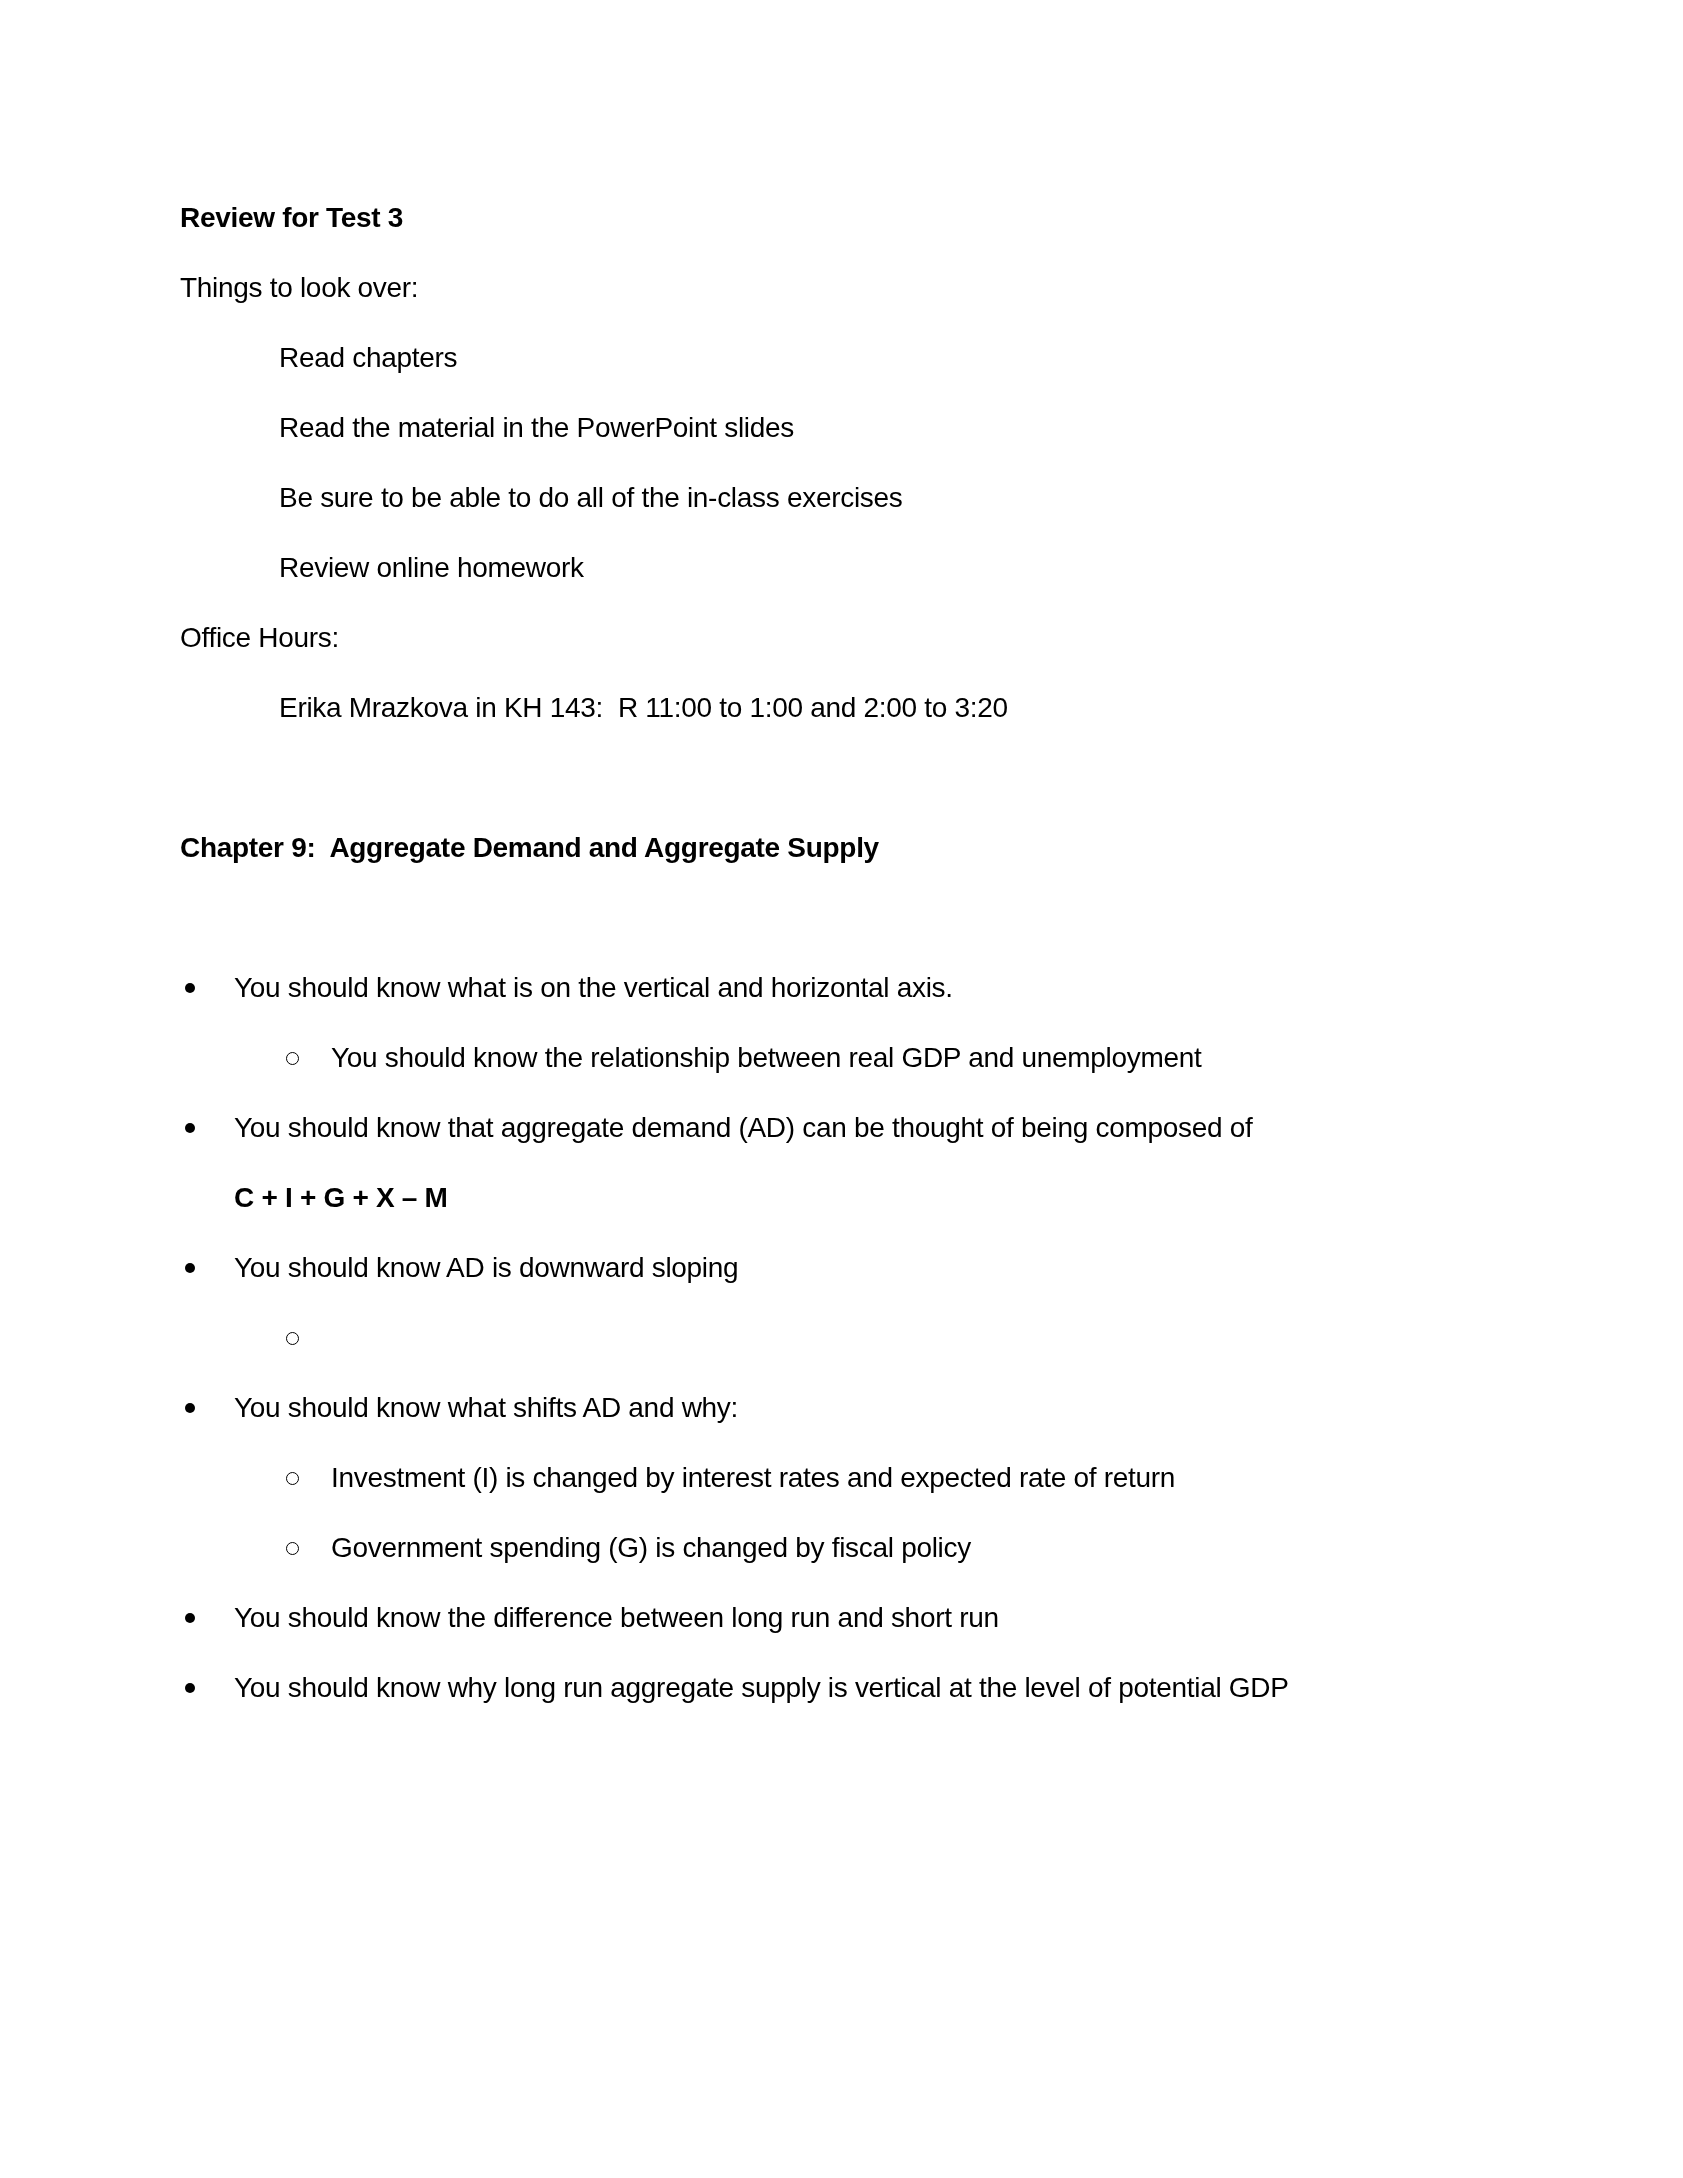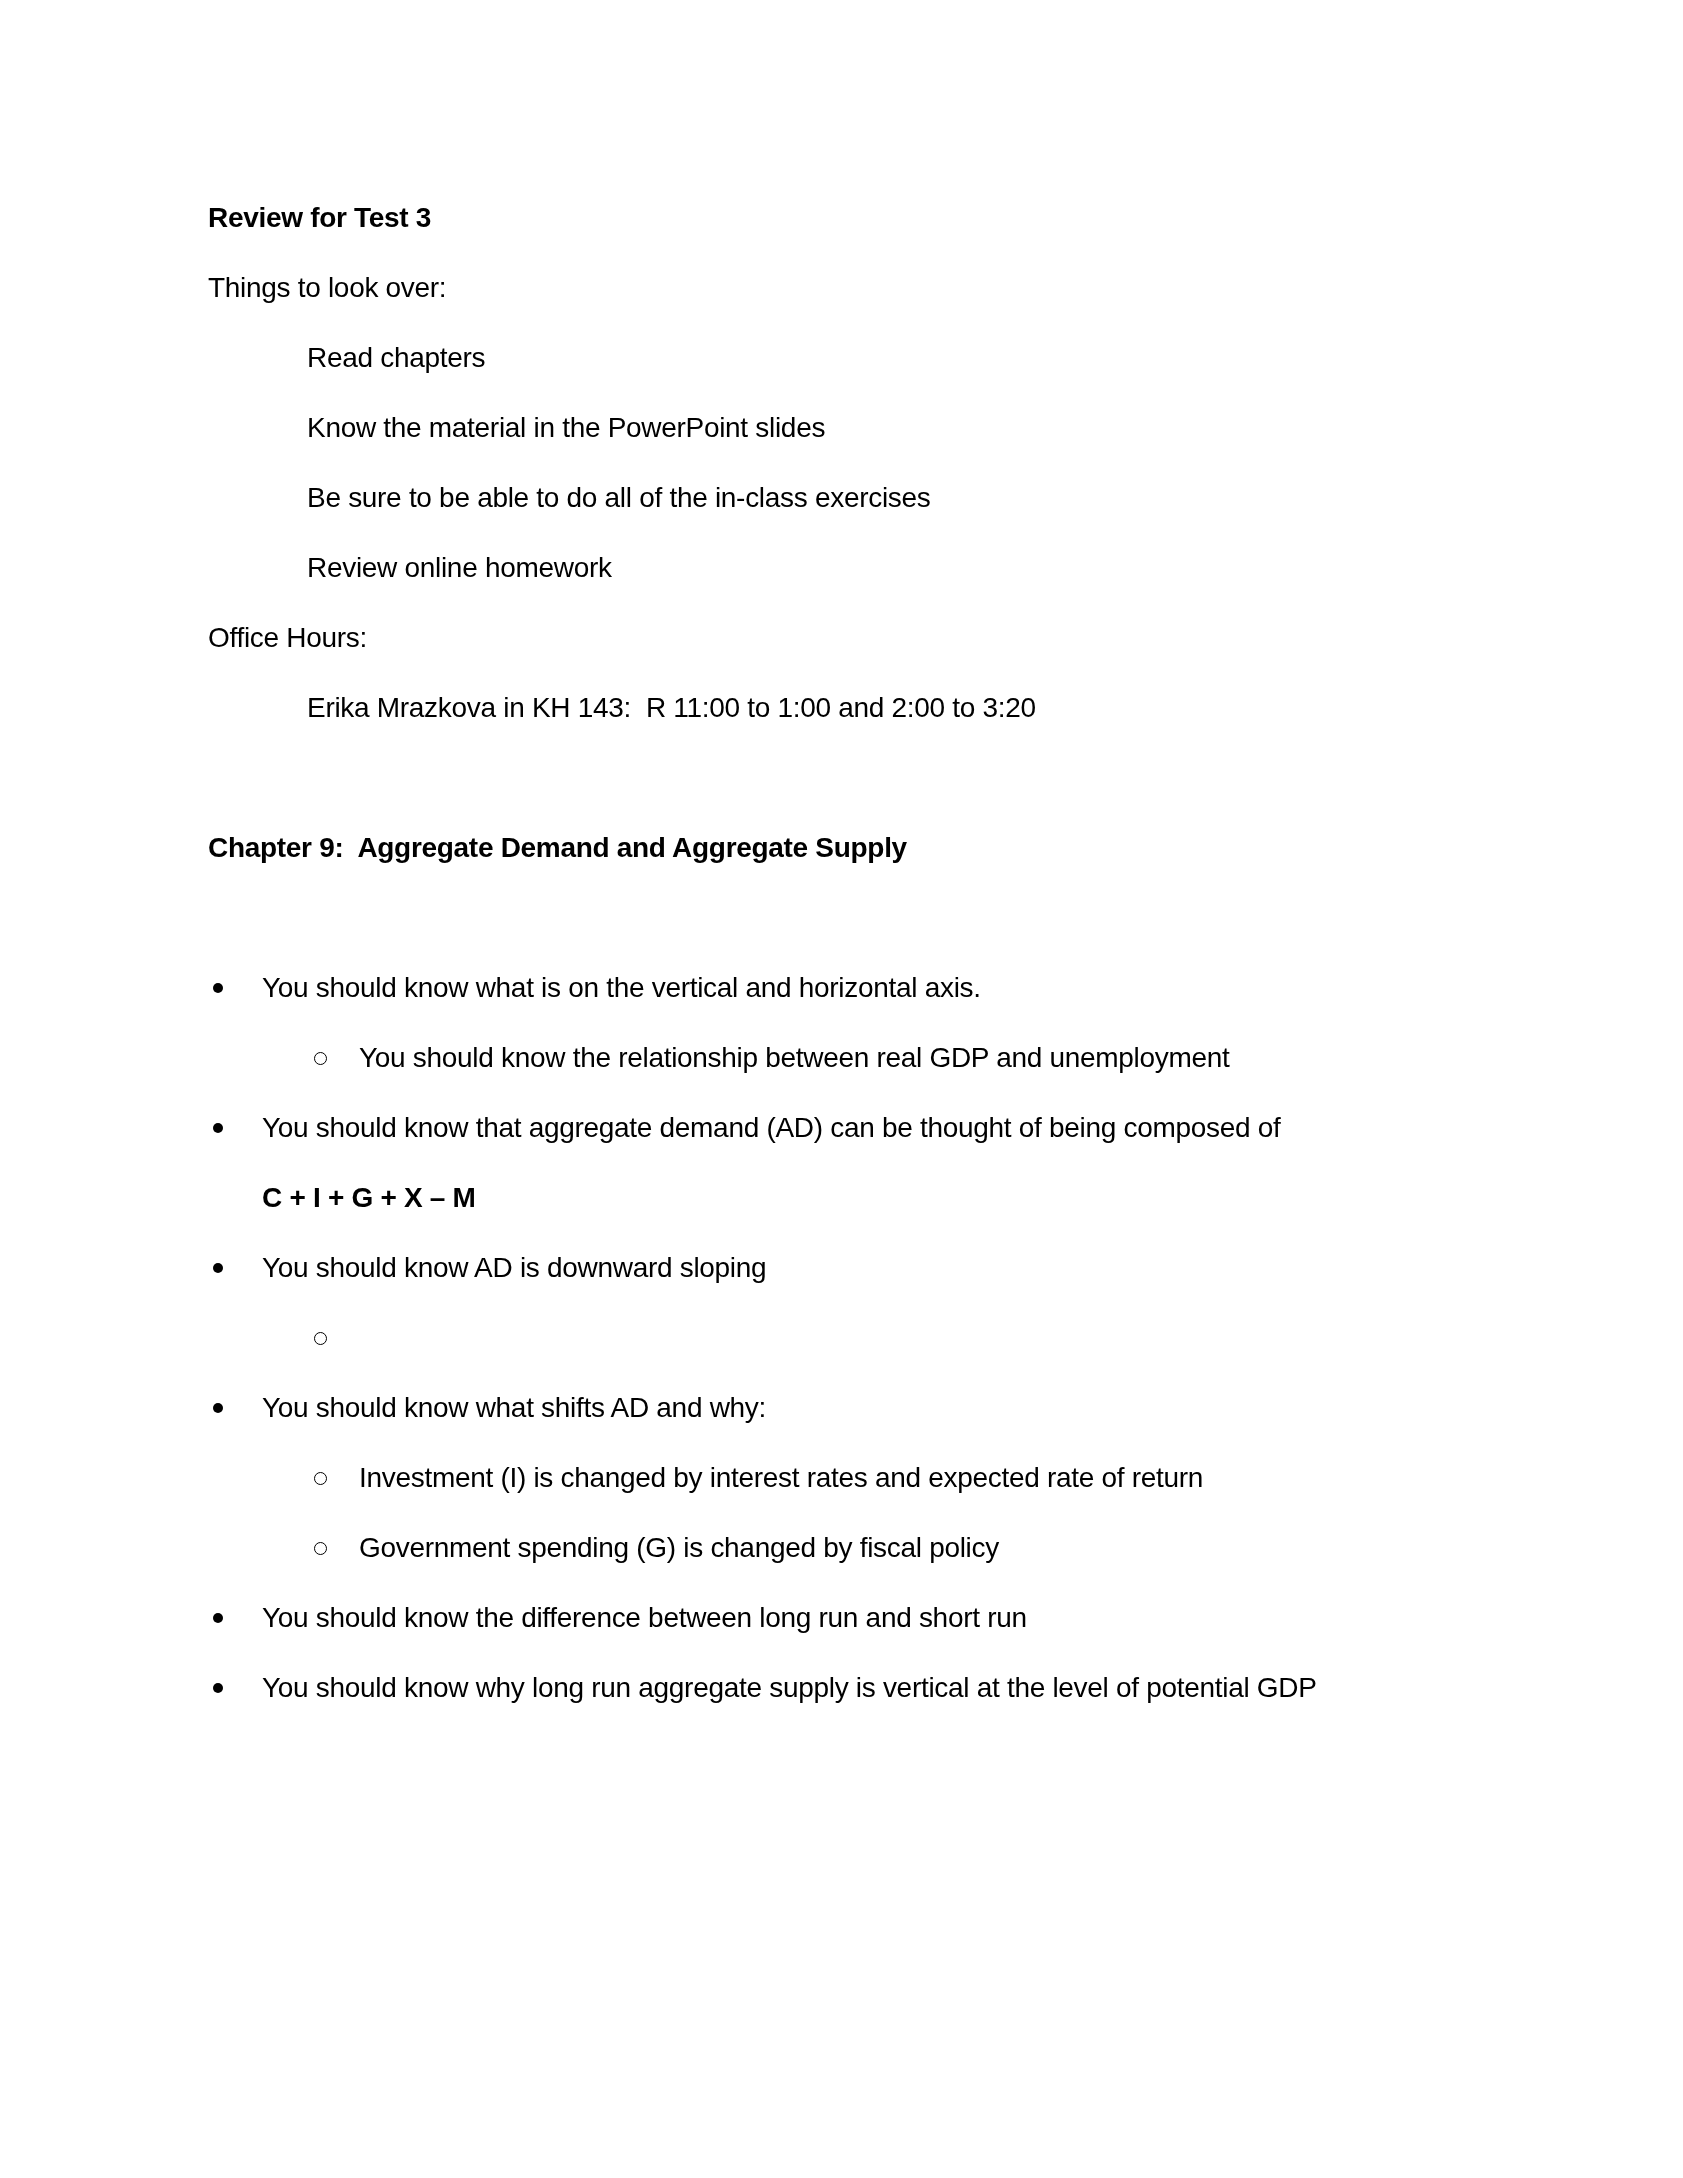--- a/index.html
+++ b/index.html
@@ -13,21 +13,21 @@
     height: 2178px;
     background: #ffffff;
     color: #000000;
     font-family: "Liberation Sans", "DejaVu Sans", sans-serif;
     font-size: 28px;
     letter-spacing: -0.3px;
     overflow: hidden;
   }
   .content {
     position: absolute;
-    left: 208px;
+    left: 180px;
     top: 183px;
     width: 1307px;
   }
   .line {
     display: flex;
     height: 70px;
     align-items: stretch;
   }
   .txt {
     line-height: 70px;
@@ -75,21 +75,21 @@
 
     <div class="line">
       <span class="txt">Things to look over:</span>
     </div>
 
     <div class="line i1">
       <span class="txt">Read chapters</span>
     </div>
 
     <div class="line i1">
-      <span class="txt">Know the material in the PowerPoint slides</span>
+      <span class="txt">Read the material in the PowerPoint slides</span>
     </div>
 
     <div class="line i1">
       <span class="txt">Be sure to be able to do all of the in-class exercises</span>
     </div>
 
     <div class="line i1">
       <span class="txt">Review online homework</span>
     </div>
 

